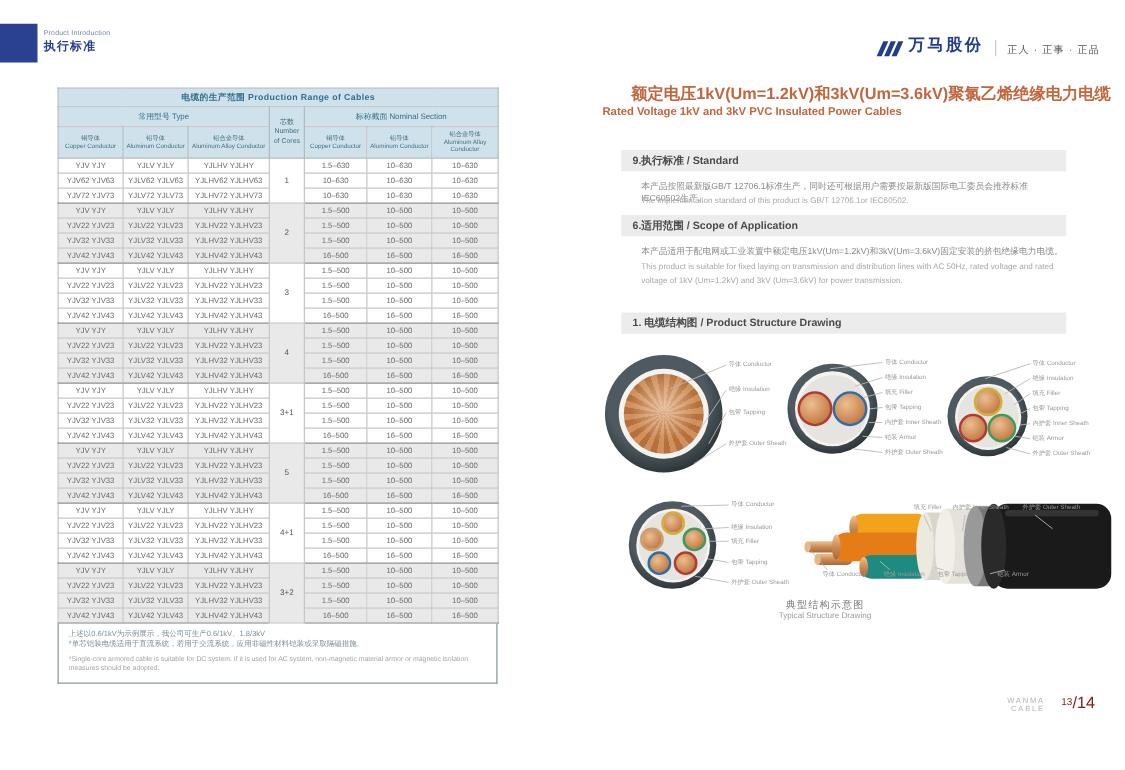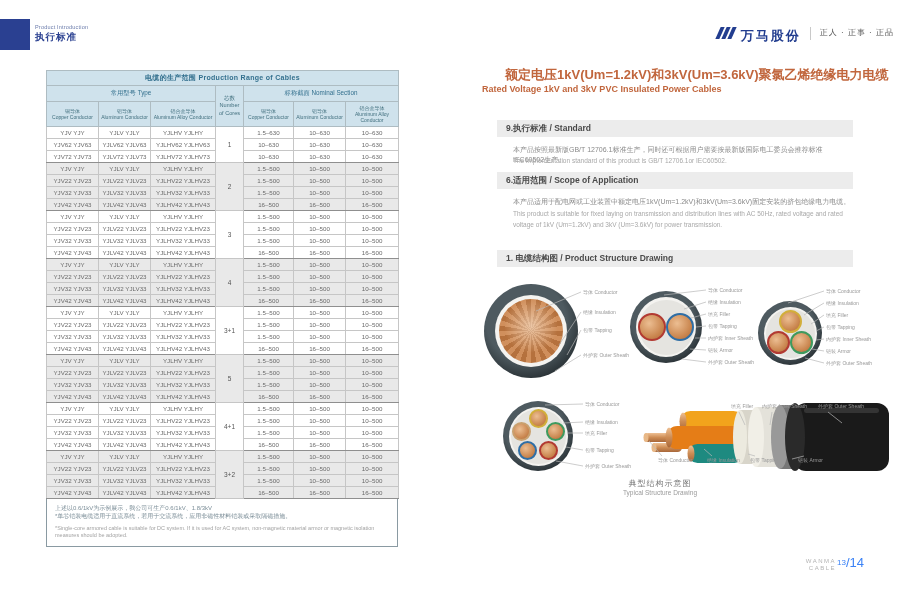--- a/index.html
+++ b/index.html
@@ -4,21 +4,21 @@
 <style>
   html,body{margin:0;padding:0}
   body{width:900px;height:616px;position:relative;background:#ffffff;overflow:hidden;
        font-family:"Liberation Sans","DejaVu Sans",sans-serif;color:#666}
 
   
   .corner-block{position:absolute;left:0;top:19px;width:30px;height:31px;background:#2a4091}
   .eyebrow{position:absolute;left:35px;top:24px}
   .eyebrow-en{font-size:5.5px;color:#6b7cab;letter-spacing:.2px}
   .eyebrow-cn{font-size:9.5px;font-weight:bold;color:#2a4091;margin-top:1px;letter-spacing:1px}
-  .brand{position:absolute;right:6px;top:27px;display:flex;align-items:flex-start;gap:5px}
+  .brand{position:absolute;right:20px;top:27px;display:flex;align-items:flex-end;gap:5px}
   .logo-mark{display:flex;gap:2px;transform:skewX(-24deg);margin-right:2px}
   .logo-bar{width:4px;height:12px;background:#223d8f}
   .brand-name{font-size:13px;font-weight:bold;color:#223d8f;letter-spacing:2px}
   .bdiv{width:1px;height:13px;background:#c9c9c9;margin:0 4px}
   .slogan{font-size:8px;color:#555;letter-spacing:1px}
 
   
   .tbl-wrap{position:absolute;left:46px;top:70px;width:352px}
   table{border-collapse:collapse;width:352px;table-layout:fixed;border:1px solid #8a9aa2}
   th,td{border:1px solid #aebcc2;overflow:hidden;padding:0}
@@ -85,21 +85,21 @@
   .cutaway{position:absolute;left:642px;top:402px;width:250px;height:70px}
 
   .cap-cn{position:absolute;left:560px;top:478px;width:200px;text-align:center;
           font-size:8px;color:#777;letter-spacing:1px}
   .cap-en{position:absolute;left:560px;top:489px;width:200px;text-align:center;
           font-size:6.5px;color:#9a9a9a}
 
   
   .footer-brand{position:absolute;right:64px;top:558px;text-align:right;font-size:6px;
                 color:#b3b3b3;letter-spacing:1.5px;line-height:7px}
-  .page-num{position:absolute;right:36px;top:553px;color:#3b82f6;white-space:nowrap}
+  .page-num{position:absolute;right:24px;top:553px;color:#7f1d1d;white-space:nowrap}
   .pn-small{font-size:8px;vertical-align:2px}
   .pn-large{font-size:13px}
 </style>
 </head>
 <body>
 
 <div class="corner-block"></div>
 <div class="eyebrow">
   <div class="eyebrow-en">Product Introduction</div>
   <div class="eyebrow-cn">执行标准</div>

